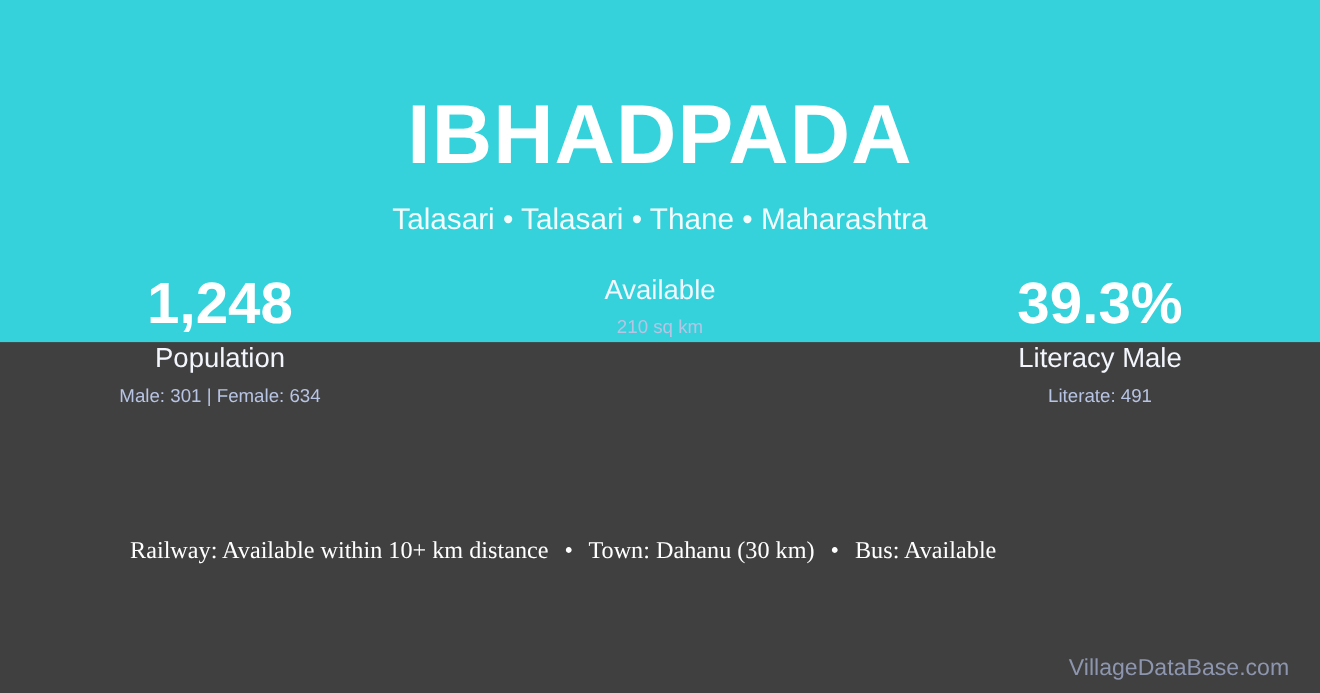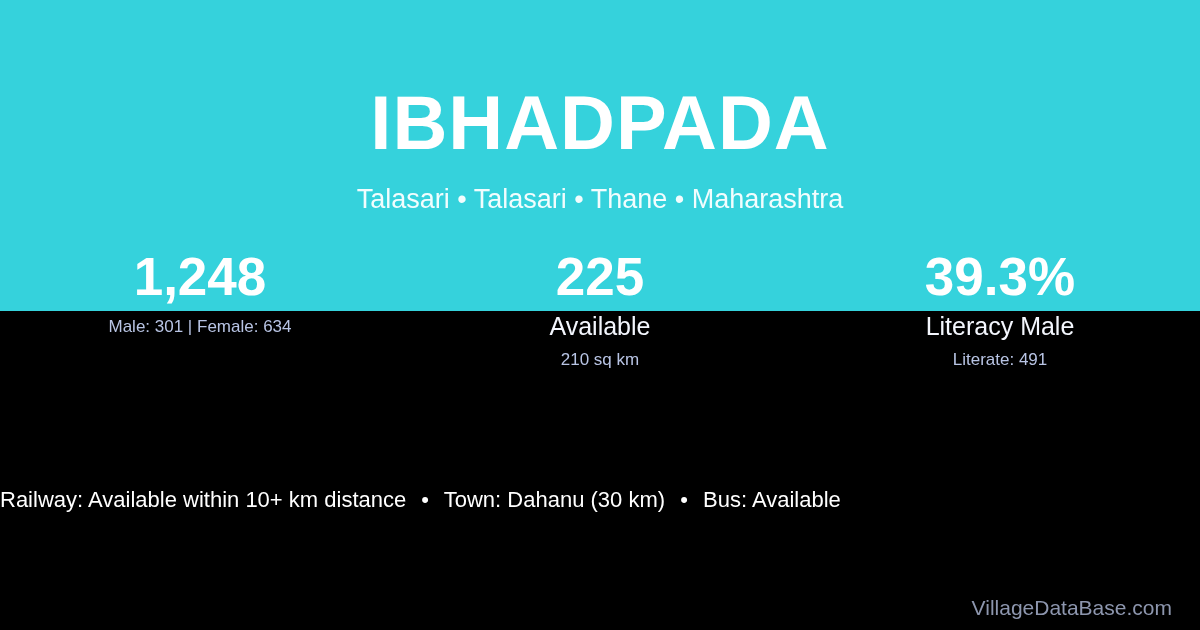--- a/index.html
+++ b/index.html
@@ -12,21 +12,21 @@
     height: 630px;
     overflow: hidden;
     font-family: "Liberation Sans", sans-serif;
     background: #2b54b0;
   }
 
   .card {
     position: relative;
     width: 1200px;
     height: 630px;
-    background: #000000;
+    background: #404040;
     overflow: hidden;
   }
 
   
   .band-teal {
     position: absolute;
     left: 0;
     top: 0;
     width: 1200px;
     height: 311px;
@@ -108,24 +108,26 @@
     color: #b8c4e4;
     white-space: nowrap;
   }
 
   
   .amenities {
     position: absolute;
     left: 0;
     top: 485px;
     width: 1024px;
+    text-align: center;
     font-size: 22px;
     line-height: 30px;
     color: #ffffff;
     white-space: nowrap;
+    font-family: Liberation Serif, serif;
   }
   .amenity-sep {
     display: inline-block;
     padding: 0 9px;
     color: #ffffff;
   }
 
   
   .watermark {
     position: absolute;
@@ -148,25 +150,25 @@
 
   <div class="header">
     <h1 class="village-title">IBHADPADA</h1>
     <div class="village-subtitle">Talasari • Talasari • Thane • Maharashtra</div>
   </div>
 
   <div class="stats">
 
     <div class="stat">
       <div class="stat-value">1,248</div>
+      <div class="stat-label">Population</div>
       <div class="stat-sub">Male: 301 | Female: 634</div>
     </div>
 
     <div class="stat">
-      <div class="stat-value">225</div>
       <div class="stat-label">Available</div>
       <div class="stat-sub">210 sq km</div>
     </div>
 
     <div class="stat">
       <div class="stat-value">39.3%</div>
       <div class="stat-label">Literacy Male</div>
       <div class="stat-sub">Literate: 491</div>
     </div>
 

